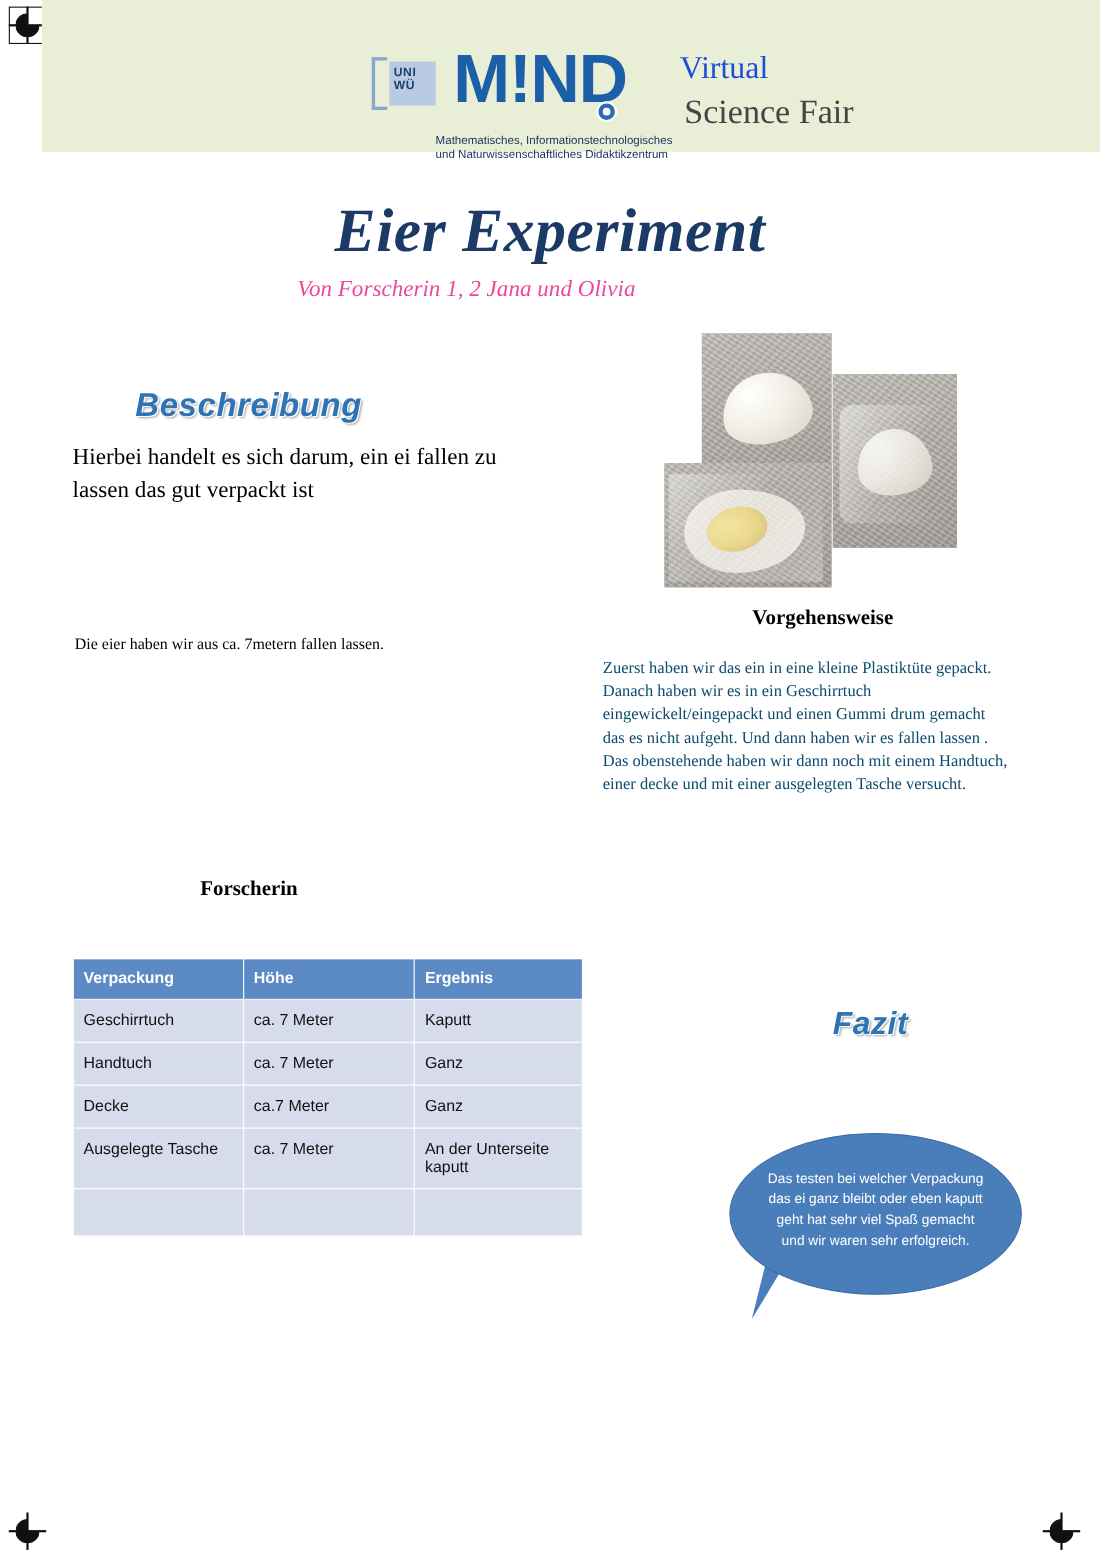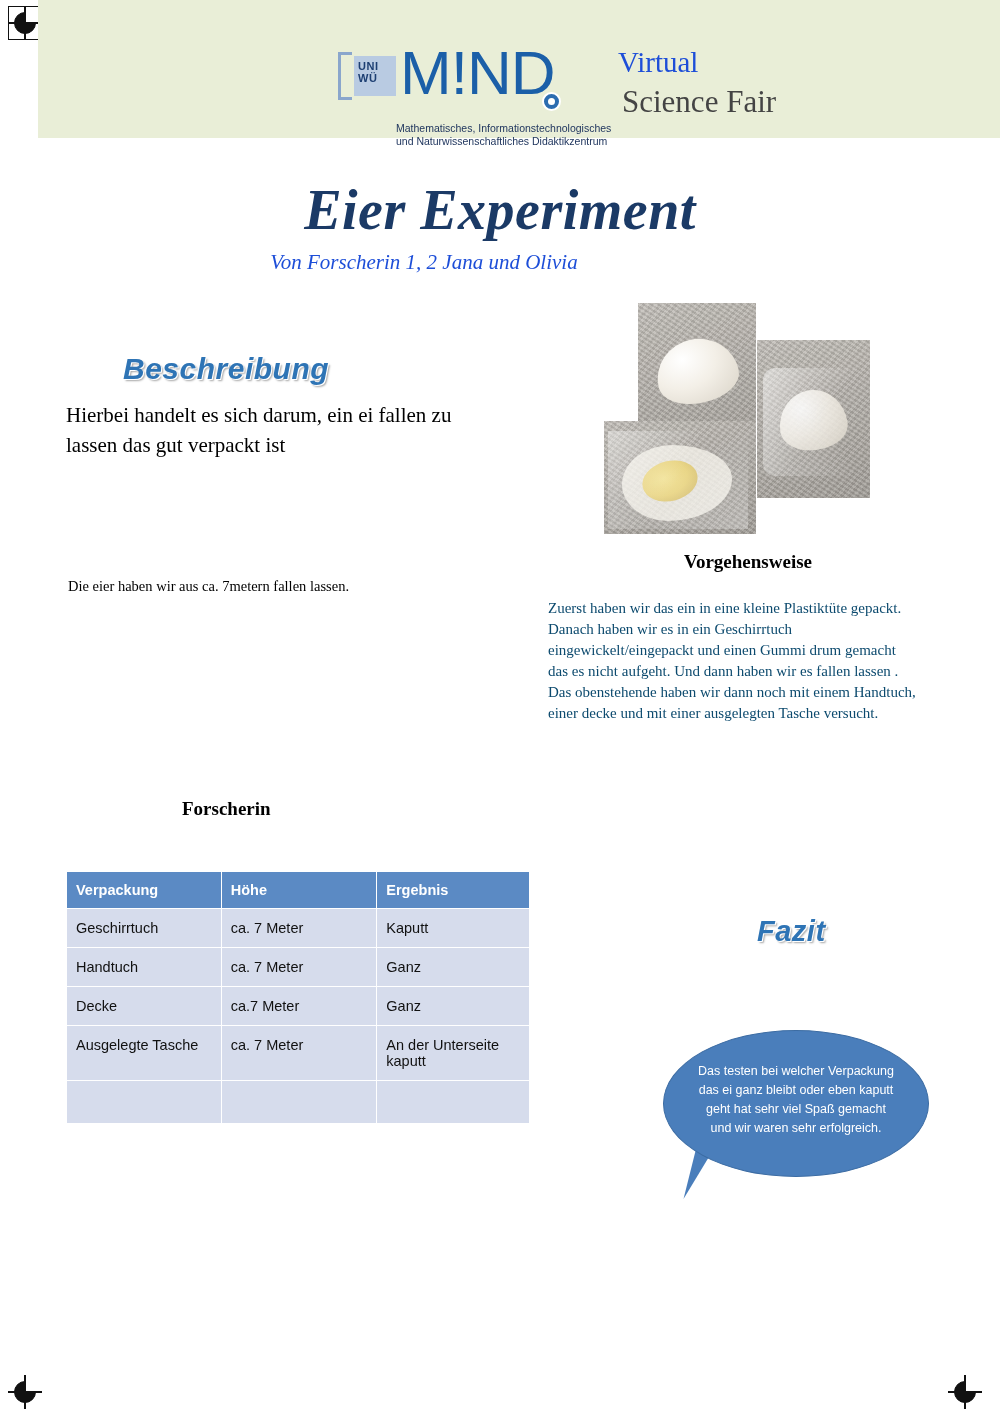--- a/index.html
+++ b/index.html
@@ -99,25 +99,25 @@
     left: 20px; top: 8px;
     width: 36px;
     font-size: 11px;
     line-height: 12px;
     font-weight: bold;
     color: #1d3f72;
     letter-spacing: .5px;
   }
   .mind-text {
     position: absolute;
-    left: 62px;
+    left: 74px;
     top: 2px;
     font-size: 62px;
     line-height: 62px;
-    font-weight: normal;
+    font-weight: bold;
     color: #1b5fa8;
     font-family: "Liberation Sans", sans-serif;
     letter-spacing: -1px;
   }
   .mind-dot {
     position: absolute;
     left: 204px;
     top: 52px;
     width: 19px;
     height: 19px;
@@ -177,21 +177,21 @@
   }
   #poster-subtitle {
     position: absolute;
     left: 0;
     top: 250px;
     width: 848px;
     text-align: center;
     font-family: "Liberation Serif", serif;
     font-style: italic;
     font-size: 21px;
-    color: #1d4ed8;
+    color: #ec4899;
   }
 
   
   .wordart-heading {
     position: absolute;
     font-family: "Liberation Sans", sans-serif;
     font-weight: bold;
     font-style: italic;
     font-size: 30px;
     color: #2e74b5;

